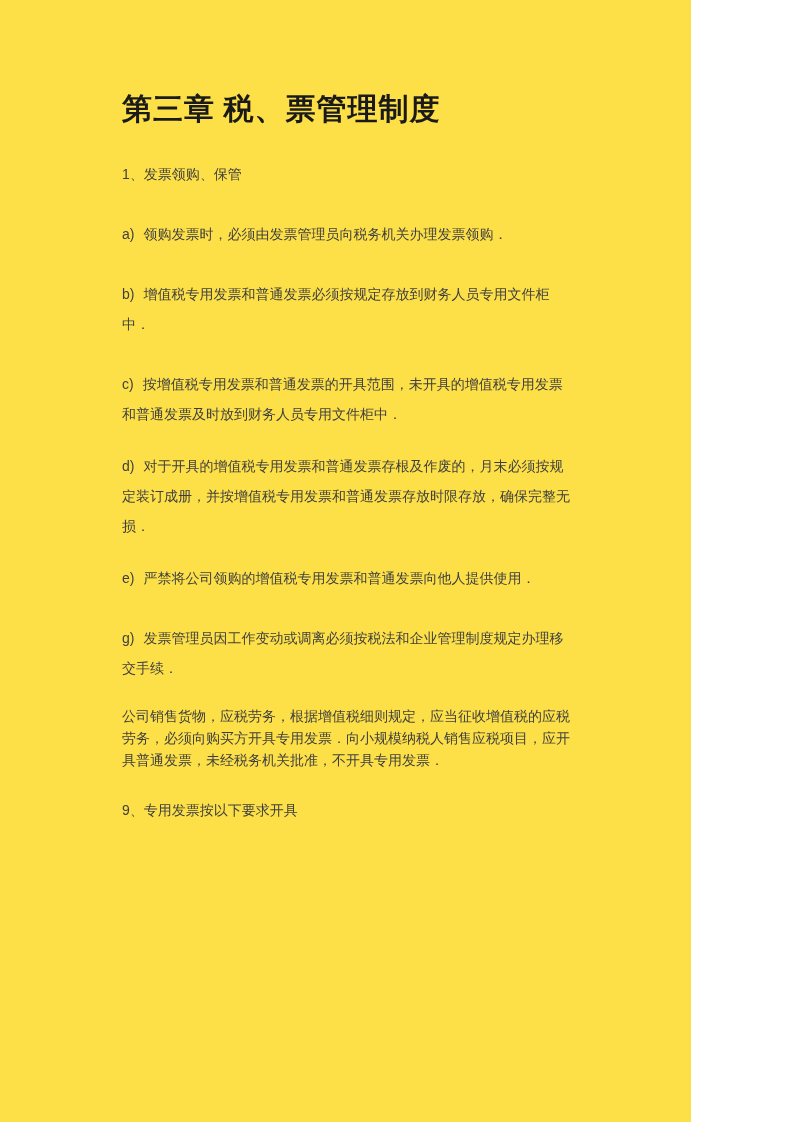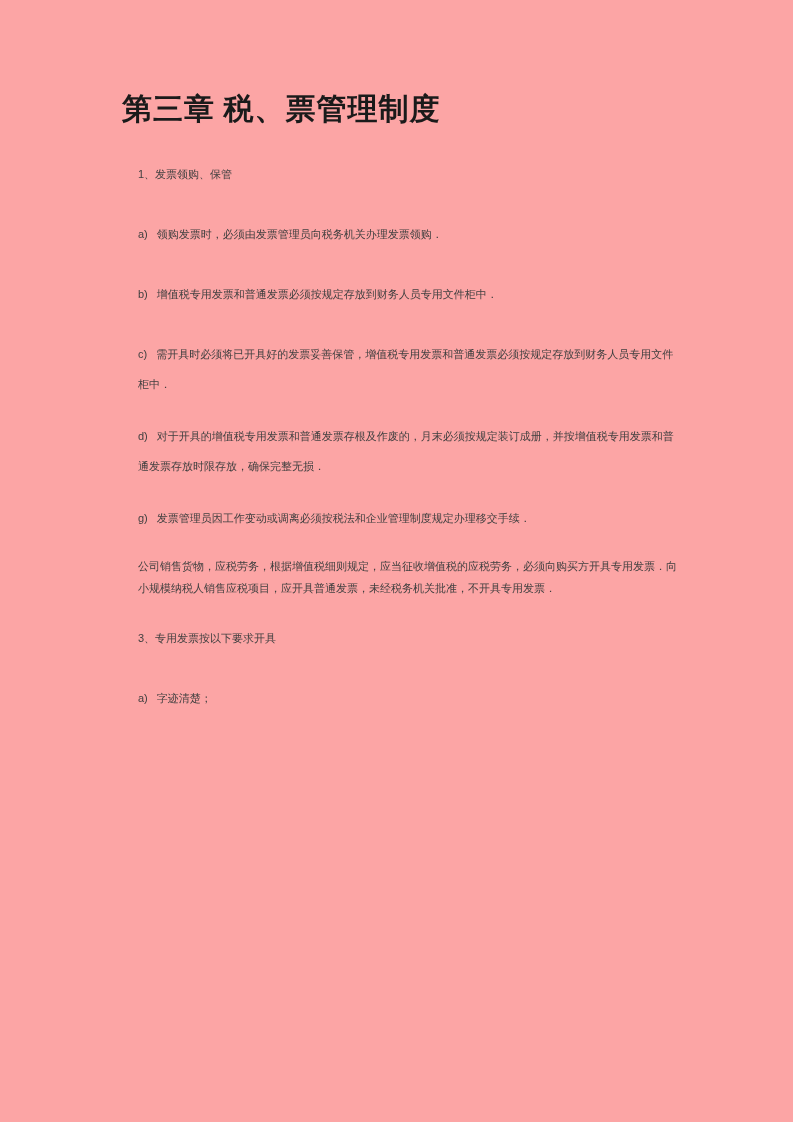--- a/index.html
+++ b/index.html
@@ -2,24 +2,24 @@
 <html><head>
 <meta charset="utf-8">
 <style>
   html, body {
     margin: 0;
     padding: 0;
     background: #ffffff;
   }
   .page {
     position: relative;
-    width: 793px;
+    width: 691px;
     height: 1122px;
     box-sizing: border-box;
-    background: #fca5a5;
+    background: #fde047;
     padding: 90px 115px 18px 122px;
     overflow: hidden;
     font-family: "Liberation Sans", sans-serif;
   }
   .doc-title {
     margin: 0 0 31px 0;
     font-family: "Liberation Serif", serif;
     font-weight: bold;
     font-size: 30px;
     line-height: 38px;
@@ -27,22 +27,22 @@
     color: #1a1a1a;
   }
   .section-heading {
     margin: 0 0 22px 0;
     font-weight: bold;
     font-size: 16px;
     line-height: 24px;
     color: #262626;
   }
   .para {
-    margin: 0 0 30px 16px;
-    font-size: 11px;
+    margin: 0 0 30px 0;
+    font-size: 14px;
     line-height: 30px;
     color: #3f3f3f;
     text-align: left;
   }
   .para.mb22 { margin-bottom: 22px; }
   .para.mb24 { margin-bottom: 24px; }
   .para.tight {
     line-height: 22px;
     margin-bottom: 24px;
   }
@@ -55,28 +55,28 @@
 
   <h1 class="doc-title">第三章 税、票管理制度</h1>
 
 
   <p class="para"><span>1、发票领购、保管</span></p>
 
   <p class="para"><span class="para-label">a)</span><span>领购发票时，必须由发票管理员向税务机关办理发票领购．</span></p>
 
   <p class="para"><span class="para-label">b)</span><span>增值税专用发票和普通发票必须按规定存放到财务人员专用文件柜中．</span></p>
 
-  <p class="para mb22"><span class="para-label">c)</span><span>需开具时必须将已开具好的发票妥善保管，增值税专用发票和普通发票必须按规定存放到财务人员专用文件柜中．</span></p>
+  <p class="para mb22"><span class="para-label">c)</span><span>按增值税专用发票和普通发票的开具范围，未开具的增值税专用发票和普通发票及时放到财务人员专用文件柜中．</span></p>
 
   <p class="para mb22"><span class="para-label">d)</span><span>对于开具的增值税专用发票和普通发票存根及作废的，月末必须按规定装订成册，并按增值税专用发票和普通发票存放时限存放，确保完整无损．</span></p>
 
+  <p class="para"><span class="para-label">e)</span><span>严禁将公司领购的增值税专用发票和普通发票向他人提供使用．</span></p>
 
 
   <p class="para mb22"><span class="para-label">g)</span><span>发票管理员因工作变动或调离必须按税法和企业管理制度规定办理移交手续．</span></p>
 
 
   <p class="para tight"><span>公司销售货物，应税劳务，根据增值税细则规定，应当征收增值税的应税劳务，必须向购买方开具专用发票．向小规模纳税人销售应税项目，应开具普通发票，未经税务机关批准，不开具专用发票．</span></p>
 
-  <p class="para"><span>3、专用发票按以下要求开具</span></p>
+  <p class="para"><span>9、专用发票按以下要求开具</span></p>
 
-  <p class="para"><span class="para-label">a)</span><span>字迹清楚；</span></p>
 
 </div>
 
 </body></html>

